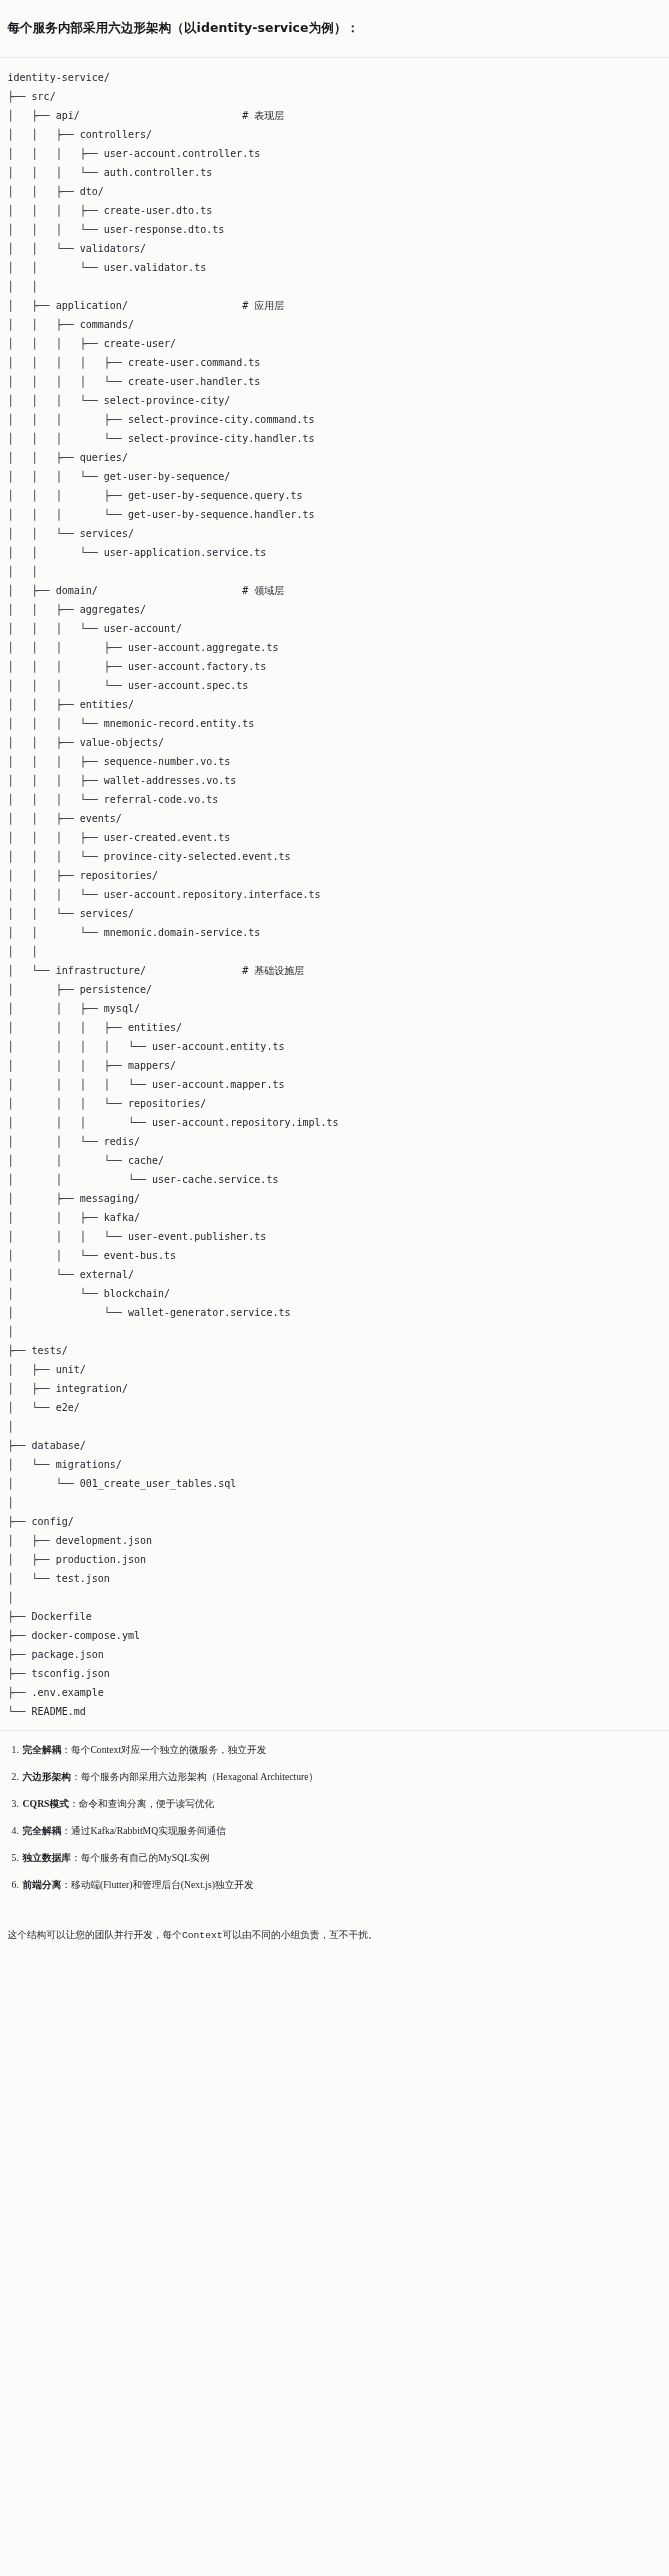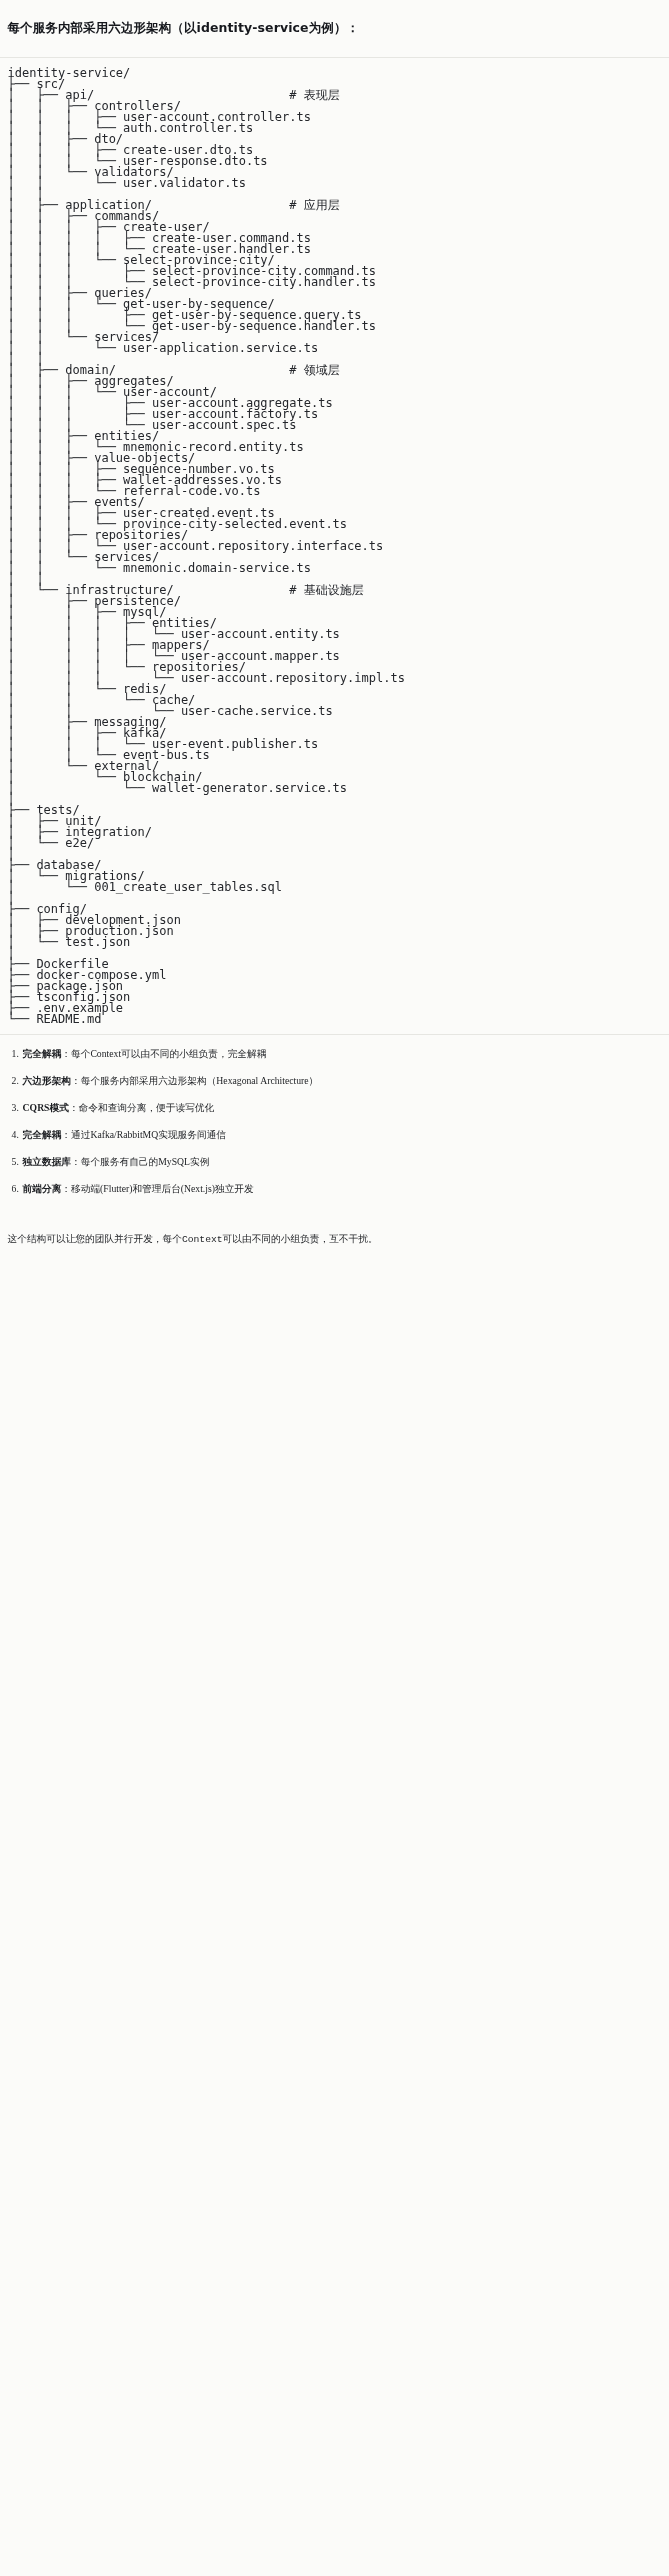--- a/index.html
+++ b/index.html
@@ -34,22 +34,22 @@
     height: 0;
   }
   .tree-block {
     padding: 10px 7.5px 8.8px 7.5px;
     background: #fbfbf9;
   }
   pre.tree {
     margin: 0;
     padding: 0;
     font-family: "DejaVu Sans Mono", "Liberation Mono", monospace;
-    font-size: 12px;
-    line-height: 11px;
+    font-size: 10px;
+    line-height: 19px;
     color: #24262b;
     white-space: pre;
     overflow: visible;
     letter-spacing: 0px;
     tab-size: 4;
   }
   .notes-block {
     padding: 11.3px 7.5px 5px 7.5px;
   }
   .notes-title {
@@ -185,21 +185,21 @@
 ├── .env.example
 └── README.md</pre>
   </div>
 
   <hr class="rule">
 
   <div class="notes-block">
 
     <ol class="notes-list">
       <li>
-        <span class="note-term">完全解耦</span><span>：每个Context可以由不同的小组负责，完全解耦</span>
+        <span class="note-term">完全解耦</span><span>：每个Context对应一个独立的微服务，独立开发</span>
       </li>
       <li>
         <span class="note-term">六边形架构</span><span>：每个服务内部采用六边形架构（Hexagonal Architecture）</span>
       </li>
       <li>
         <span class="note-term">CQRS模式</span><span>：命令和查询分离，便于读写优化</span>
       </li>
       <li>
         <span class="note-term">完全解耦</span><span>：通过Kafka/RabbitMQ实现服务间通信</span>
       </li>

